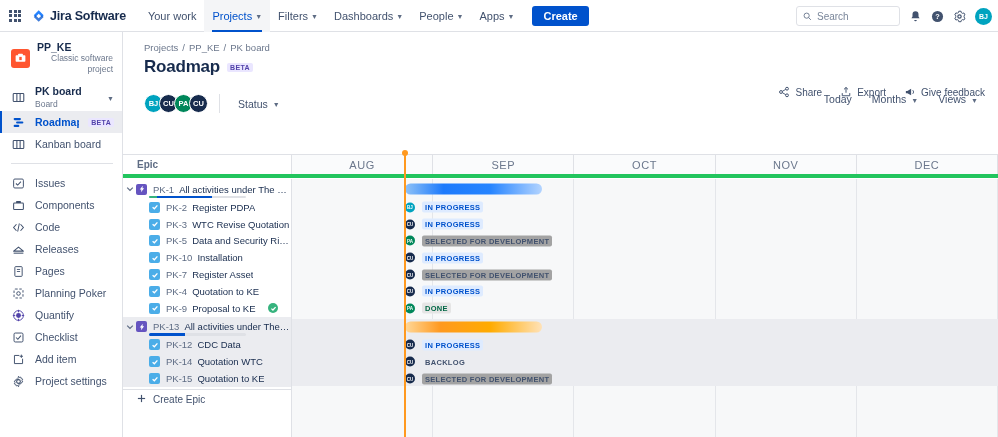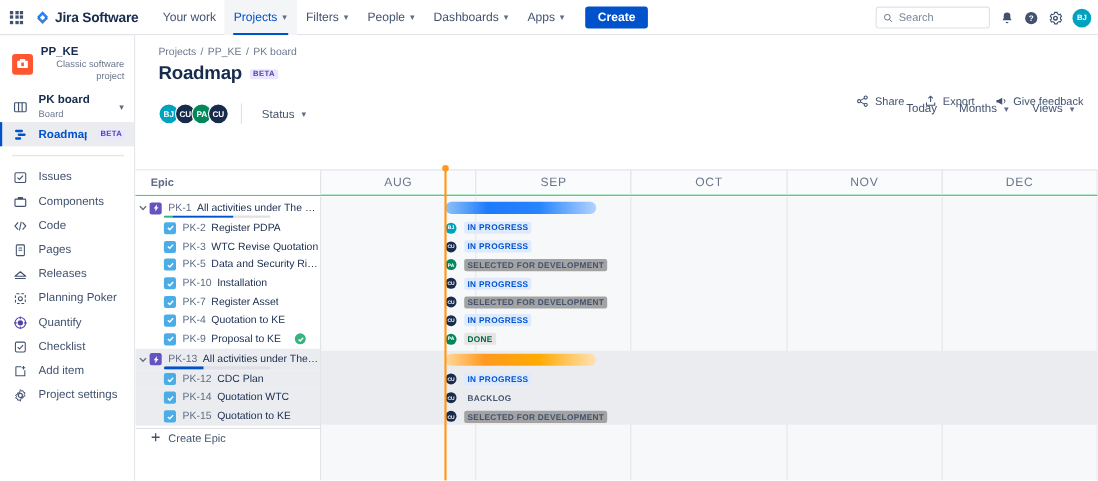--- a/index.html
+++ b/index.html
@@ -127,21 +127,21 @@
     display: flex; align-items: center; gap: 5px;
     font-size: 10.5px; color: #42526e; padding: 3px 7px;
     border-radius: 3px; cursor: pointer;
   }
   .tb-right { position: absolute; right: 13px; top: 13px; display: flex; align-items: center; gap: 6px; }
 
   
   .tl { position: absolute; left: 0; right: 0; top: 122px; bottom: 0; }
   .tl-head {
     display: flex; height: 24px; border-top: 1px solid #dfe1e6;
-    border-bottom: 1px solid #22c55e; background: #fafbfc;
+    border-bottom: 4px solid #22c55e; background: #fafbfc;
   }
   .tl-head .epic-col {
     width: 169px; flex: 0 0 169px; display: flex; align-items: center;
     padding-left: 14px; font-size: 10px; color: #5e6c84; font-weight: 600;
     border-right: 1px solid #dfe1e6; background: #fff;
   }
   .month {
     flex: 1; display: flex; align-items: center; justify-content: center;
     font-size: 11px; color: #6b778c; letter-spacing: 0.6px;
     border-right: 1px solid #dfe1e6;
@@ -253,25 +253,25 @@
     </div>
     <div class="navitem active">
       <span>Projects</span>
       <span class="caret">▼</span>
     </div>
     <div class="navitem">
       <span>Filters</span>
       <span class="caret">▼</span>
     </div>
     <div class="navitem">
+      <span>Dashboards</span>
+      <span class="caret">▼</span>
+    </div>
+    <div class="navitem">
       <span>People</span>
-      <span class="caret">▼</span>
-    </div>
-    <div class="navitem">
-      <span>Dashboards</span>
       <span class="caret">▼</span>
     </div>
     <div class="navitem">
       <span>Apps</span>
       <span class="caret">▼</span>
     </div>
     <button class="create-btn">Create</button>
   </div>
   <div class="nav-right">
     <div class="searchbox">
@@ -339,20 +339,30 @@
         <svg width="13" height="13" viewBox="0 0 16 16">
             <rect x="2" y="2.5" width="9" height="2.6" rx="1.3" fill="#0052cc"></rect>
             <rect x="5" y="6.7" width="9" height="2.6" rx="1.3" fill="#0052cc"></rect>
             <rect x="2" y="10.9" width="7" height="2.6" rx="1.3" fill="#0052cc"></rect>
           </svg>
       </span>
       <span class="lbl">Roadmap</span>
       <span class="beta-pill">BETA</span>
     </div>
 
+    <div class="side-row">
+      <span class="side-ico">
+        <svg width="13" height="13" viewBox="0 0 16 16">
+            <rect x="1.5" y="3" width="13" height="10" rx="1" fill="none" stroke="#42526e" stroke-width="1.3"></rect>
+            <line x1="6" y1="3" x2="6" y2="13" stroke="#42526e" stroke-width="1.3"></line>
+            <line x1="10" y1="3" x2="10" y2="13" stroke="#42526e" stroke-width="1.3"></line>
+          </svg>
+      </span>
+      <span class="lbl">Kanban board</span>
+    </div>
 
 
     <div class="side-sep"></div>
 
     <div class="side-row">
       <span class="side-ico">
         <svg width="13" height="13" viewBox="0 0 16 16">
             <rect x="2" y="2.5" width="12" height="11" rx="1.5" fill="none" stroke="#42526e" stroke-width="1.2"></rect>
             <polyline points="4.8,8 7,10 11,5.8" fill="none" stroke="#42526e" stroke-width="1.3"></polyline>
           </svg>
@@ -374,35 +384,35 @@
             <polyline points="5.5,4 2,8 5.5,12" fill="none" stroke="#42526e" stroke-width="1.3"></polyline>
             <polyline points="10.5,4 14,8 10.5,12" fill="none" stroke="#42526e" stroke-width="1.3"></polyline>
             <line x1="9" y1="3" x2="7" y2="13" stroke="#42526e" stroke-width="1.2"></line>
           </svg>
       </span>
       <span class="lbl">Code</span>
     </div>
     <div class="side-row">
       <span class="side-ico">
         <svg width="13" height="13" viewBox="0 0 16 16">
+            <path d="M2 10 8 5l6 5z" fill="none" stroke="#42526e" stroke-width="1.3" stroke-linejoin="round"></path>
+            <line x1="2" y1="12.5" x2="14" y2="12.5" stroke="#42526e" stroke-width="1.3"></line>
+          </svg>
+      </span>
+      <span class="lbl">Releases</span>
+    </div>
+    <div class="side-row">
+      <span class="side-ico">
+        <svg width="13" height="13" viewBox="0 0 16 16">
             <rect x="3.5" y="2" width="9" height="12" rx="1" fill="none" stroke="#42526e" stroke-width="1.2"></rect>
             <line x1="6" y1="5.5" x2="10" y2="5.5" stroke="#42526e" stroke-width="1.1"></line>
             <line x1="6" y1="8" x2="10" y2="8" stroke="#42526e" stroke-width="1.1"></line>
           </svg>
       </span>
       <span class="lbl">Pages</span>
-    </div>
-    <div class="side-row">
-      <span class="side-ico">
-        <svg width="13" height="13" viewBox="0 0 16 16">
-            <path d="M2 10 8 5l6 5z" fill="none" stroke="#42526e" stroke-width="1.3" stroke-linejoin="round"></path>
-            <line x1="2" y1="12.5" x2="14" y2="12.5" stroke="#42526e" stroke-width="1.3"></line>
-          </svg>
-      </span>
-      <span class="lbl">Releases</span>
     </div>
     <div class="side-row">
       <span class="side-ico">
         <svg width="13" height="13" viewBox="0 0 16 16">
             <rect x="2.5" y="2.5" width="11" height="11" rx="1.5" fill="none" stroke="#42526e" stroke-width="1.2" stroke-dasharray="3 2"></rect>
             <circle cx="8" cy="8" r="2.2" fill="none" stroke="#42526e" stroke-width="1.2"></circle>
           </svg>
       </span>
       <span class="lbl">Planning Poker</span>
     </div>
@@ -638,21 +648,21 @@
             </span>
           </div>
 
           <div class="row task-row" style="background:#ebecf0">
             <span class="task-chk">
                 <svg width="8" height="8" viewBox="0 0 10 10">
                   <polyline points="2,5.2 4.2,7.2 8,3" fill="none" stroke="#fff" stroke-width="1.6"></polyline>
                 </svg>
               </span>
             <span class="key">PK-12</span>
-            <span class="summ">CDC Plan</span>
+            <span class="summ">CDC Data</span>
           </div>
           <div class="row task-row" style="background:#ebecf0">
             <span class="task-chk">
                 <svg width="8" height="8" viewBox="0 0 10 10">
                   <polyline points="2,5.2 4.2,7.2 8,3" fill="none" stroke="#fff" stroke-width="1.6"></polyline>
                 </svg>
               </span>
             <span class="key">PK-14</span>
             <span class="summ">Quotation WTC</span>
           </div>

